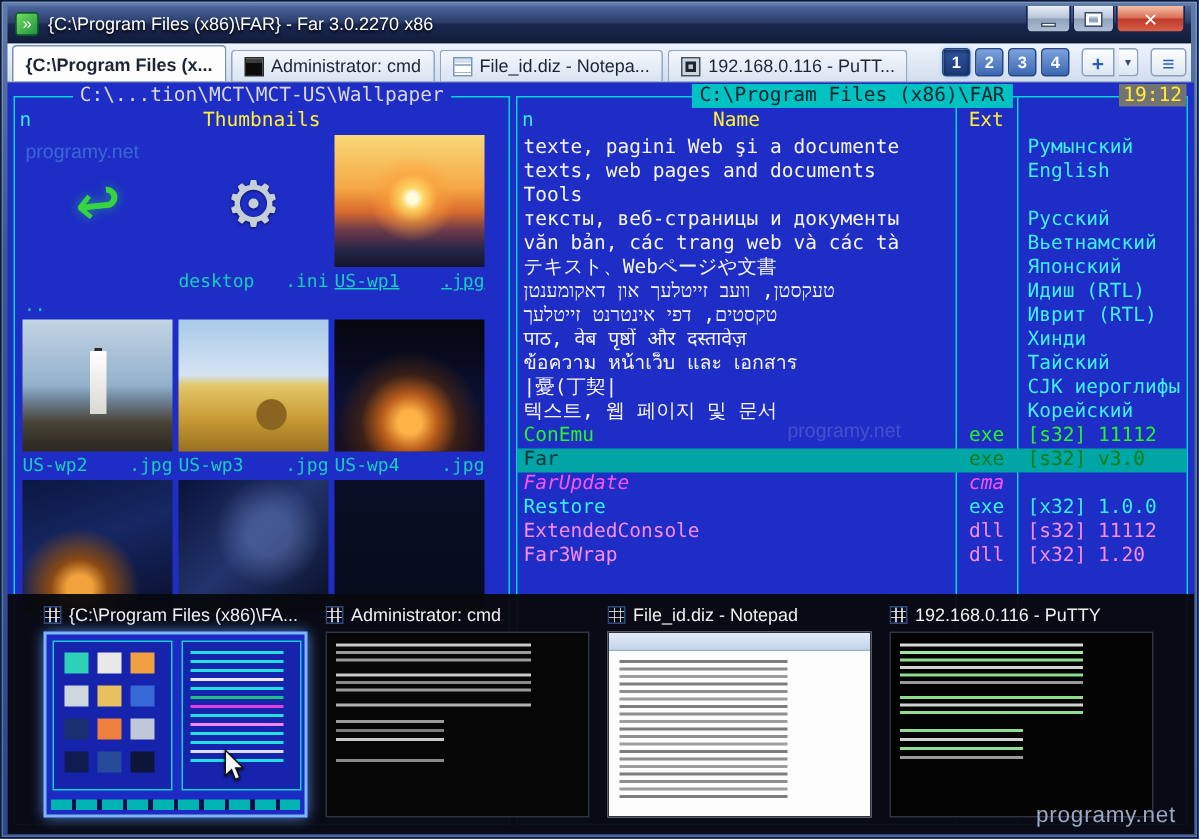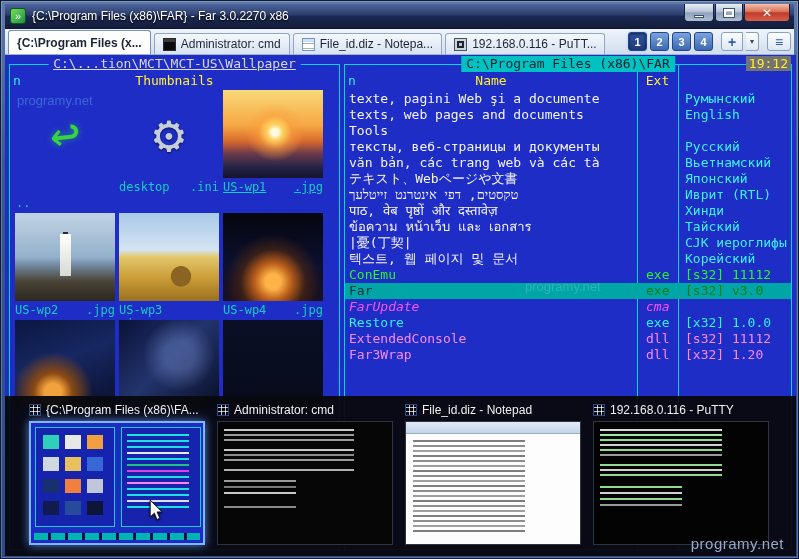--- a/index.html
+++ b/index.html
@@ -64,21 +64,21 @@
 
   
   .console { position:absolute; left:4px; top:54px; width:791px; height:501px;
     background:#1e2dc6; font-family:"DejaVu Sans Mono", monospace; font-size:13px;
     color:#e8e8e8; overflow:hidden; }
   .panel { position:absolute; border:1px solid #00d8d8; }
   .panel.left  { left:4px;   top:9px; width:331px; height:486px; }
   .panel.right { left:339px; top:9px; width:448px; height:486px; }
   .panel-path { position:absolute; top:-9px; left:50%; transform:translateX(-50%);
     background:#1e2dc6; padding:0 5px; line-height:16px; white-space:nowrap; z-index:2; }
-  .panel.left  .panel-path { color:#d8d8d8;text-decoration:underline; }
+  .panel.left  .panel-path { color:#d8d8d8; }
   .panel.right .panel-path { background:#00c2c2; color:#09232d; }
   .sort { position:absolute; top:8px; left:3px; color:#39e9e9; }
   .view-title { position:absolute; top:8px; left:0; width:100%; text-align:center; color:#ffee33; }
   .col-h { position:absolute; top:8px; text-align:center; color:#ffee33; }
   .col-h.name { left:0; width:292px; }
   .col-h.ext  { left:292px; width:41px; }
   .vsep { position:absolute; top:0; bottom:0; width:1px; background:#00d8d8; z-index:0; }
   .vsep.v1 { left:292px; } .vsep.v2 { left:333px; }
   .rows { position:absolute; left:0; top:26px; right:0; z-index:1; }
   .row { display:flex; height:16px; line-height:16px; white-space:nowrap; }
@@ -270,21 +270,21 @@
       <div class="updir" style="left:6px;top:131px;">..</div>
 
       <div class="thumb t-lighthouse" style="left:5px;top:148px;"></div>
       <div class="thumb t-field" style="left:109px;top:148px;"></div>
       <div class="thumb t-archnight" style="left:213px;top:148px;"></div>
 
       <div class="thumb-label" style="left:5px;top:238px;">
         <span>US-wp2</span>
         <span>.jpg</span>
       </div>
-      <div class="thumb-label" style="left:109px;top:238px;flex-direction:column;">
+      <div class="thumb-label" style="left:109px;top:238px;">
         <span>US-wp3</span>
         <span>.jpg</span>
       </div>
       <div class="thumb-label" style="left:213px;top:238px;">
         <span>US-wp4</span>
         <span>.jpg</span>
       </div>
 
       <div class="thumb t-night1" style="left:5px;top:255px;"></div>
       <div class="thumb t-night2" style="left:109px;top:255px;"></div>
@@ -323,20 +323,25 @@
             <span class="c-name">văn bản, các trang web và các tà</span>
             <span class="c-ext"></span>
             <span class="c-desc">Вьетнамский</span>
           </div>
           <div class="row lang">
             <span class="c-name">テキスト、Webページや文書</span>
             <span class="c-ext"></span>
             <span class="c-desc">Японский</span>
           </div>
           <div class="row lang">
+            <span class="c-name">טעקסטן, וועב זייטלעך און דאקומענטן</span>
+            <span class="c-ext"></span>
+            <span class="c-desc">Идиш (RTL)</span>
+          </div>
+          <div class="row lang">
             <span class="c-name">טקסטים, דפי אינטרנט זייטלעך</span>
             <span class="c-ext"></span>
             <span class="c-desc">Иврит (RTL)</span>
           </div>
           <div class="row lang">
             <span class="c-name">पाठ, वेब पृष्ठों और दस्तावेज़</span>
             <span class="c-ext"></span>
             <span class="c-desc">Хинди</span>
           </div>
           <div class="row lang">

